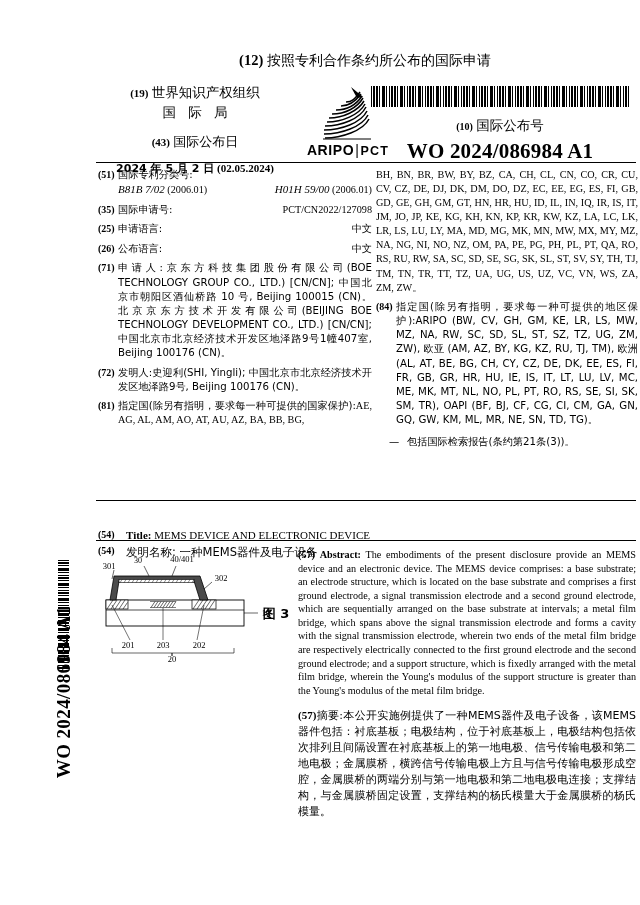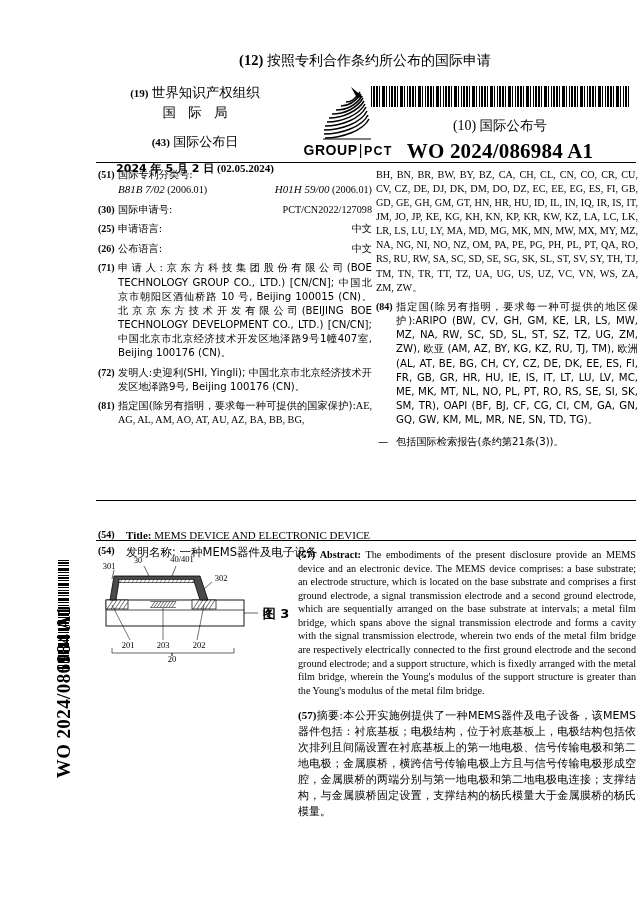--- a/index.html
+++ b/index.html
@@ -178,21 +178,21 @@
       #000 11px, #000 14px,
       #fff 14px, #fff 15px,
       #000 15px, #000 16px,
       #fff 16px, #fff 18px
     );
   }
   #hdr-10 {
     margin-top: 10px;
     font-size: 13.5px;
   }
-  #hdr-10 .num { font-weight: normal; font-size: 14px; }
+  #hdr-10 .num { font-weight: bold; font-size: 10px; }
   #hdr-10 .cjk { font-family: "DejaVu Sans", sans-serif; font-size: 13.5px; }
   #pubnum {
     margin-top: 4px;
     font-weight: bold;
     font-size: 21px;
     letter-spacing: 0.2px;
   }
 
   
   .rule {
@@ -243,20 +243,21 @@
   .ipc { font-weight: normal; font-style: italic; font-size: 11px; }
   .val { font-size: 10.2px; }
   .row-sb {
     display: flex;
     justify-content: space-between;
     align-items: baseline;
   }
   .just { text-align: justify; }
   .natdash {
     padding-left: 2px;
+    margin-left: 11px;
   }
   .natdash .dash { display: inline-block; width: 18px; }
 
   
   #titleband {
     position: absolute;
     left: 98px;
     top: 504px;
     width: 540px;
     font-size: 11px;
@@ -358,21 +359,21 @@
           <path d="M18 33 C 32 33, 47 26, 53 16"></path>
           <path d="M21 29 C 34 29, 46 23, 52 13"></path>
           <path d="M25 25 C 36 25, 45 20, 51 11"></path>
           <path d="M30 21 C 38 21, 44 17, 50 9"></path>
           <path d="M35 17 C 41 17, 44 14, 49 7"></path>
         </g>
         <path d="M40 2 L52 12 L46 13 Z" fill="#000"></path>
         <path d="M12 54 L60 54" stroke="#000" stroke-width="1.2"></path>
       </svg>
       <div id="wipo-word">
-        <span>GROUP</span><span class="sep">|</span><span class="pct">PCT</span>
+        <span>ARIPO</span><span class="sep">|</span><span class="pct">PCT</span>
       </div>
     </div>
 
     <div id="hdr-right">
       <div id="hdr-barcode"></div>
       <div id="hdr-10">
         <span class="num">(10)</span>
         <span class="cjk">国际公布号</span>
       </div>
       <div id="pubnum">WO 2024/086984 A1</div>
@@ -394,21 +395,21 @@
             <span class="val">(2006.01)</span>
           </span>
           <span>
             <span class="ipc">H01H 59/00</span>
             <span class="val">(2006.01)</span>
           </span>
         </div>
       </div>
 
       <div class="fld row-sb">
-        <span class="tag">(30)</span>
+        <span class="tag">(35)</span>
         <span class="lbl">国际申请号:</span>
         <span class="val">PCT/CN2022/127098</span>
       </div>
 
 
       <div class="fld row-sb">
         <span class="tag">(25)</span>
         <span class="lbl">申请语言:</span>
         <span class="lbl">中文</span>
       </div>

